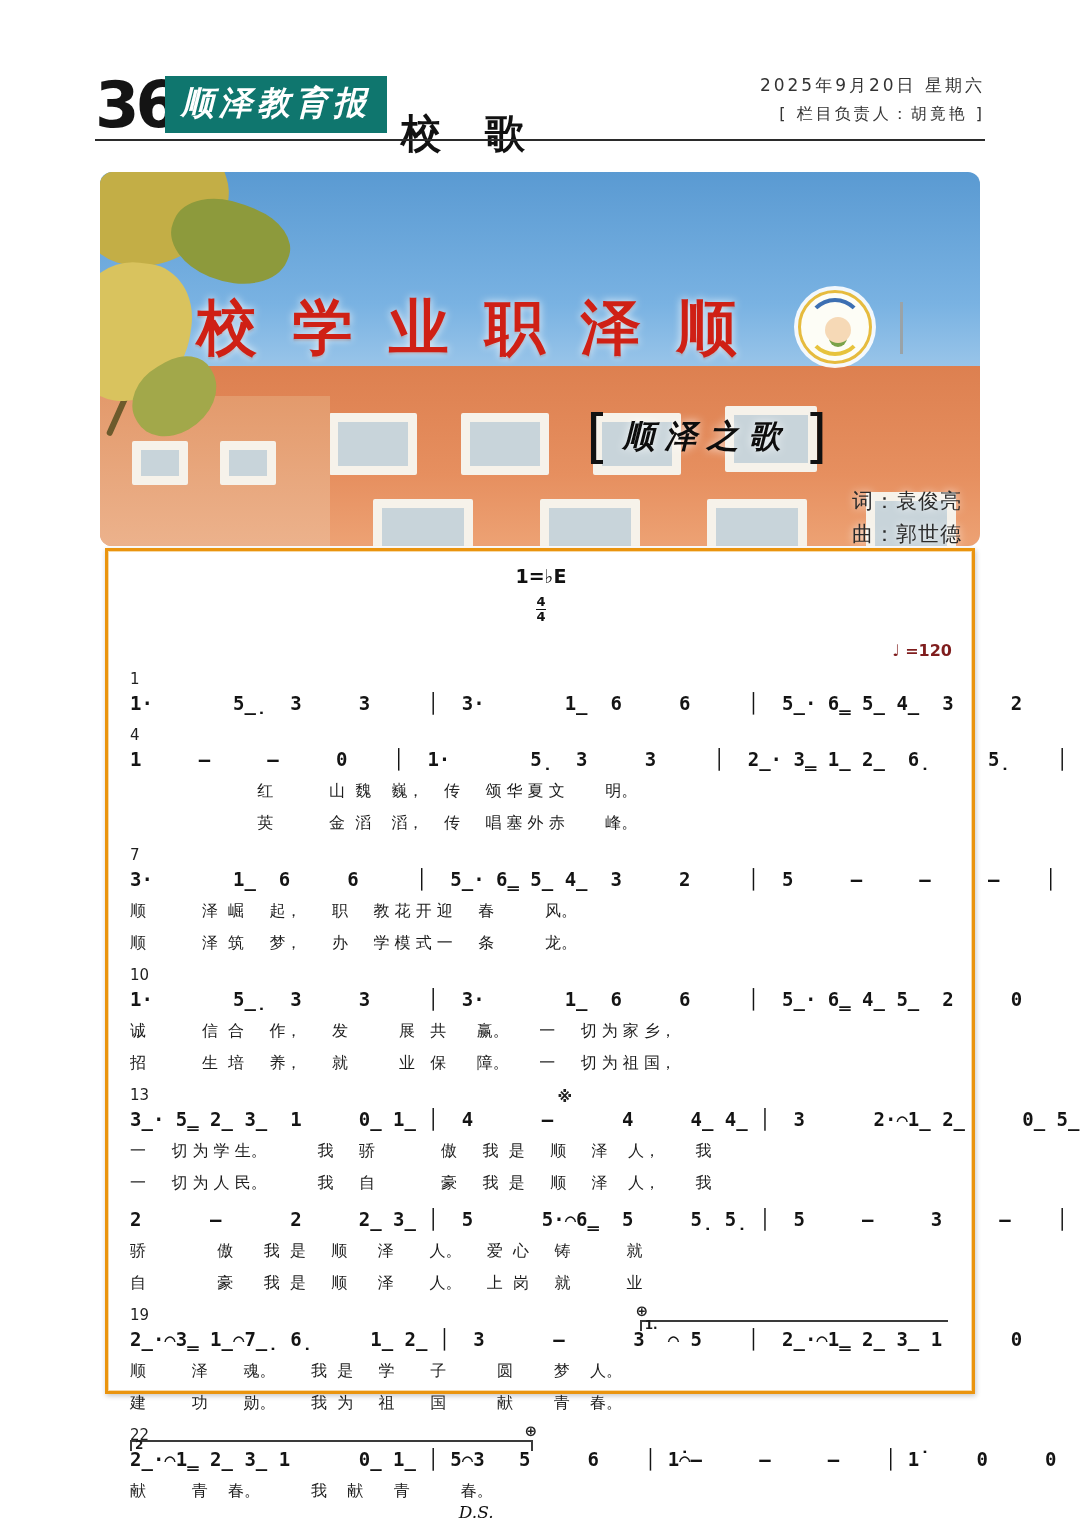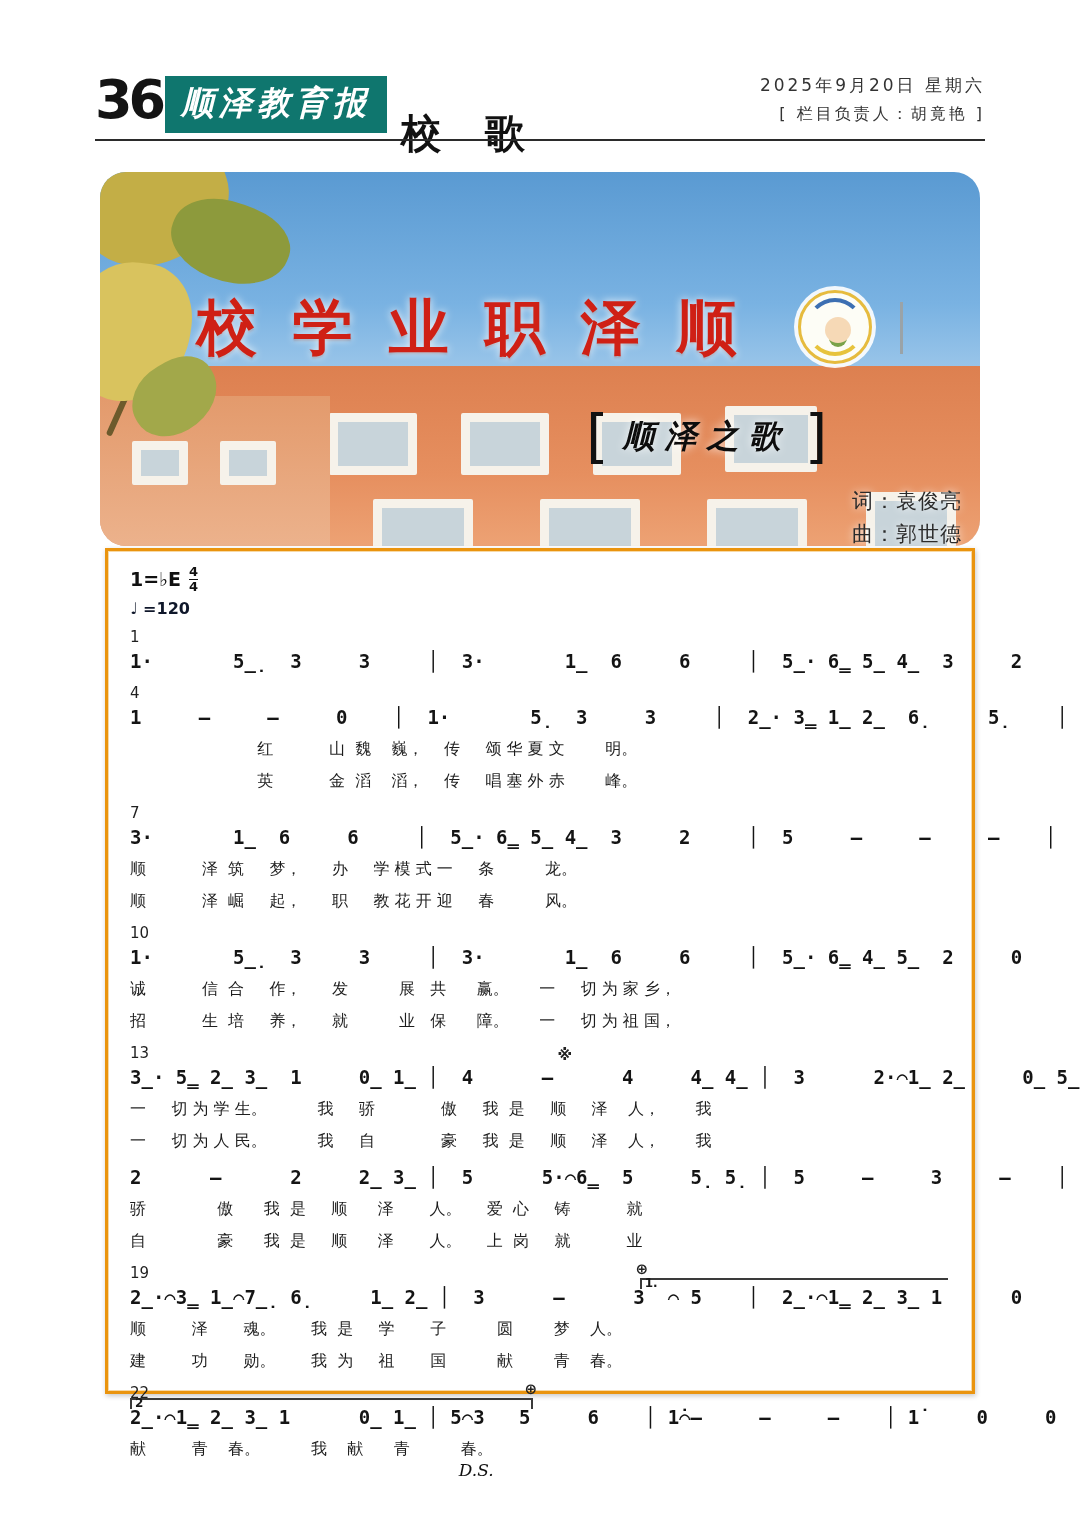--- a/index.html
+++ b/index.html
@@ -1,30 +1,30 @@
 <!DOCTYPE html>
 <html><head>
 <meta charset="utf-8">
 <style>
   * { margin:0; padding:0; box-sizing:border-box; }
   html,body { width:1080px; height:1527px; background:#ffffff; font-family:"DejaVu Sans",sans-serif; color:#1a1a1a; }
   .page { position:relative; width:1080px; height:1527px; background:#fff; overflow:hidden; }
 
   
   .hdr { position:absolute; left:95px; top:66px; right:95px; height:70px; }
-  .pageno { position:absolute; left:0; top:2px; font-size:54px; font-weight:900; letter-spacing:-4px; color:#141414; font-family:"DejaVu Sans",sans-serif; }
+  .pageno { position:absolute; left:0; top:2px; font-size:64px; font-weight:900; letter-spacing:-4px; color:#141414; font-family:"DejaVu Sans",sans-serif; }
   .masthead { position:absolute; left:70px; top:10px; background:#0f766e; color:#fff; padding:5px 16px 7px; font-family:"DejaVu Serif",serif; font-style:italic; font-weight:700; font-size:33px; letter-spacing:5px; }
   .section { position:absolute; left:306px; top:8px; font-size:40px; font-weight:900; color:#111; letter-spacing:2px;margin-top:32px; }
   .hdr-right { position:absolute; right:0; top:8px; text-align:right; color:#333; }
   .date-line { font-size:17px; letter-spacing:3px; }
   .editor-line { font-size:16px; letter-spacing:3px; margin-top:7px; }
   .hdr-rule { position:absolute; left:95px; top:139px; width:890px; height:2px; background:#2b2b2b; }
 
   
-  .photo { position:absolute; left:100px; top:172px; width:880px; height:374px; border-radius:26px; overflow:hidden;
+  .photo { position:absolute; left:100px; top:172px; width:880px; height:374px; border-radius:12px; overflow:hidden;
            box-shadow: inset 0 0 46px 34px #ffffff; }
   .sky { position:absolute; inset:0; background:linear-gradient(180deg,#5a9ad2 0%, #79b2e2 35%, #a7cdec 60%, #d8e8f5 100%); }
   .building { position:absolute; left:0; right:0; top:52%; bottom:0; background:linear-gradient(180deg,#dd8050 0%, #e68f5f 60%, #eda274 100%); }
   .win { position:absolute; background:#c8d4da; border:9px solid #f6f2ea; border-radius:2px; }
   .bldg-left { position:absolute; left:0; top:60%; width:230px; bottom:0; background:linear-gradient(180deg,#e39a6c,#ecb28c); }
   .sign { position:absolute; left:11%; top:31%; font-size:60px; font-weight:900; color:#cf2015; letter-spacing:36px; white-space:nowrap;
           text-shadow:0 0 8px rgba(255,255,255,.9), 0 2px 2px rgba(120,30,10,.25); font-family:"DejaVu Sans",sans-serif; }
   .logo { position:absolute; left:698px; top:118px; width:74px; height:74px; border-radius:50%; background:#fdfdf6;
           border:3px solid #e6bb3e; box-shadow:0 0 0 4px rgba(255,255,255,.9); }
   .logo i { position:absolute; inset:5px; border-radius:50%; border:4px solid transparent; border-top-color:#3c6fb2; display:block; }
@@ -35,24 +35,24 @@
   .branch { position:absolute; left:36px; top:120px; width:6px; height:150px; background:#6d5a2c; transform:rotate(24deg); border-radius:3px; }
 
   .song-title { position:absolute; left:586px; top:408px; display:flex; align-items:center; gap:14px; }
   .song-title .bracket { font-size:58px; font-weight:400; color:#111; line-height:1; font-family:"DejaVu Sans",sans-serif; }
   .song-title .ttl { font-size:32px; font-weight:900; font-style:italic; font-family:"DejaVu Serif",serif; color:#0d0d0d; letter-spacing:10px; text-shadow:0 0 10px rgba(255,255,255,.9); }
   .credits { position:absolute; left:852px; top:485px; font-size:21px; color:#2b2b2b; line-height:1.55; letter-spacing:1px; text-shadow:0 0 8px #fff; }
 
   
   .score { position:absolute; left:105px; top:548px; width:870px; height:846px; background:#fff; border:3px solid #ea940e;
            box-shadow:1px 2px 5px rgba(0,0,0,.22), inset 0 0 0 1px #f7d9a6; padding:14px 20px 10px 22px; }
-  .keyrow { display:flex; align-items:center; gap:8px; font-weight:700; font-size:19px; color:#111; }
+  .keyrow { display:flex; align-items:center; gap:8px; font-weight:700; font-size:19px; color:#111;flex-direction:column; }
   .ts { display:inline-flex; flex-direction:column; align-items:center; font-size:13px; line-height:1.05; font-weight:700; }
   .ts em { font-style:normal; border-top:1px solid #111; }
-  .temporow { margin-top:6px; font-weight:700; font-size:16px; color:#0f172a; }
+  .temporow { margin-top:18px; font-weight:700; font-size:16px; color:#7f1d1d;text-align:right; }
 
   .system { position:relative; margin-top:10px; }
   .mnum { font-size:15px; color:#1f1f1f; height:20px; }
   .notes { font-family:"DejaVu Sans Mono",monospace; font-weight:700; font-size:19px; line-height:26px; white-space:pre; color:#141414; }
   .lyr { font-size:16px; line-height:27px; white-space:pre; color:#1d1d1d; margin-top:5px; font-weight:500; }
 
   .segno { position:absolute; left:52%; top:2px; font-size:15px; font-weight:700; color:#222; }
   .coda  { position:absolute; top:-4px; font-size:15px; font-weight:700; color:#222; }
   .volta { position:absolute; top:14px; height:11px; border-top:2px solid #3a3a3a; }
   .volta .vlabel { position:absolute; left:3px; top:-4px; font-size:12px; font-weight:700; background:transparent; }
@@ -134,22 +134,22 @@
     <div class="system">
       <div class="mnum">4</div>
       <div class="notes">1     –     –     0    │  1·       5̣  3     3     │  2̲· 3̳ 1̲ 2̲  6̣     5̣    │</div>
       <div class="lyr">                         红           山  魏    巍，    传     颂 华 夏 文        明。</div>
       <div class="lyr">                         英           金  滔    滔，    传     唱 塞 外 赤        峰。</div>
     </div>
 
     <div class="system">
       <div class="mnum">7</div>
       <div class="notes">3·       1̲  6     6     │  5̲· 6̳ 5̲ 4̲  3     2     │  5     –     –     –    │</div>
+      <div class="lyr">顺           泽  崛     起，      职     教 花 开 迎     春          风。</div>
       <div class="lyr">顺           泽  筑     梦，      办     学 模 式 一     条          龙。</div>
-      <div class="lyr">顺           泽  崛     起，      职     教 花 开 迎     春          风。</div>
     </div>
 
     <div class="system">
       <div class="mnum">10</div>
       <div class="notes">1·       5̲̣  3     3     │  3·       1̲  6     6     │  5̲· 6̳ 4̲ 5̲  2     0     │</div>
       <div class="lyr">诚           信  合     作，      发          展   共      赢。      一     切 为 家 乡，</div>
       <div class="lyr">招           生  培     养，      就          业   保      障。      一     切 为 祖 国，</div>
     </div>
 
     <div class="system">

